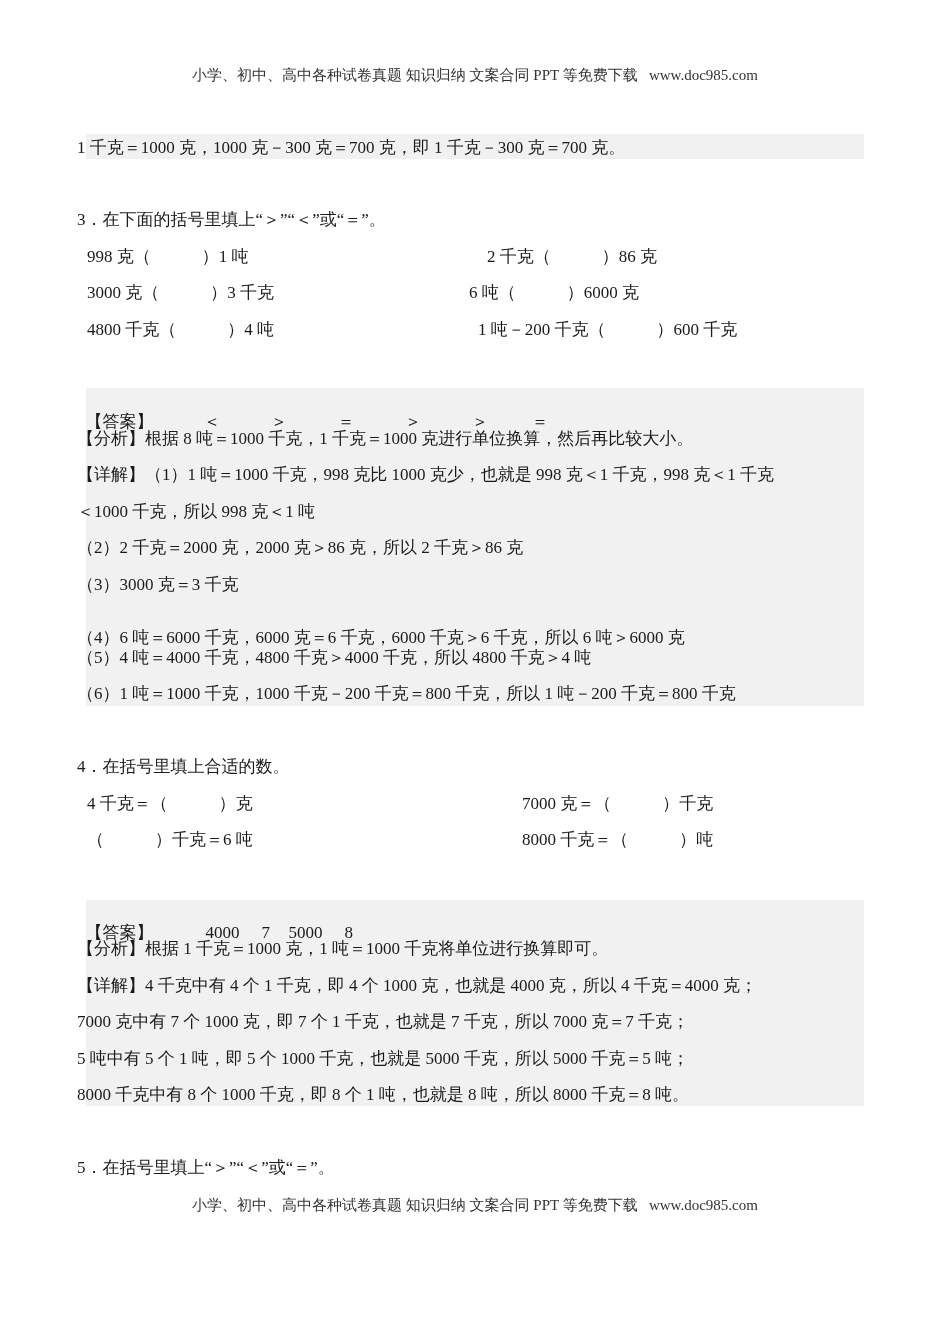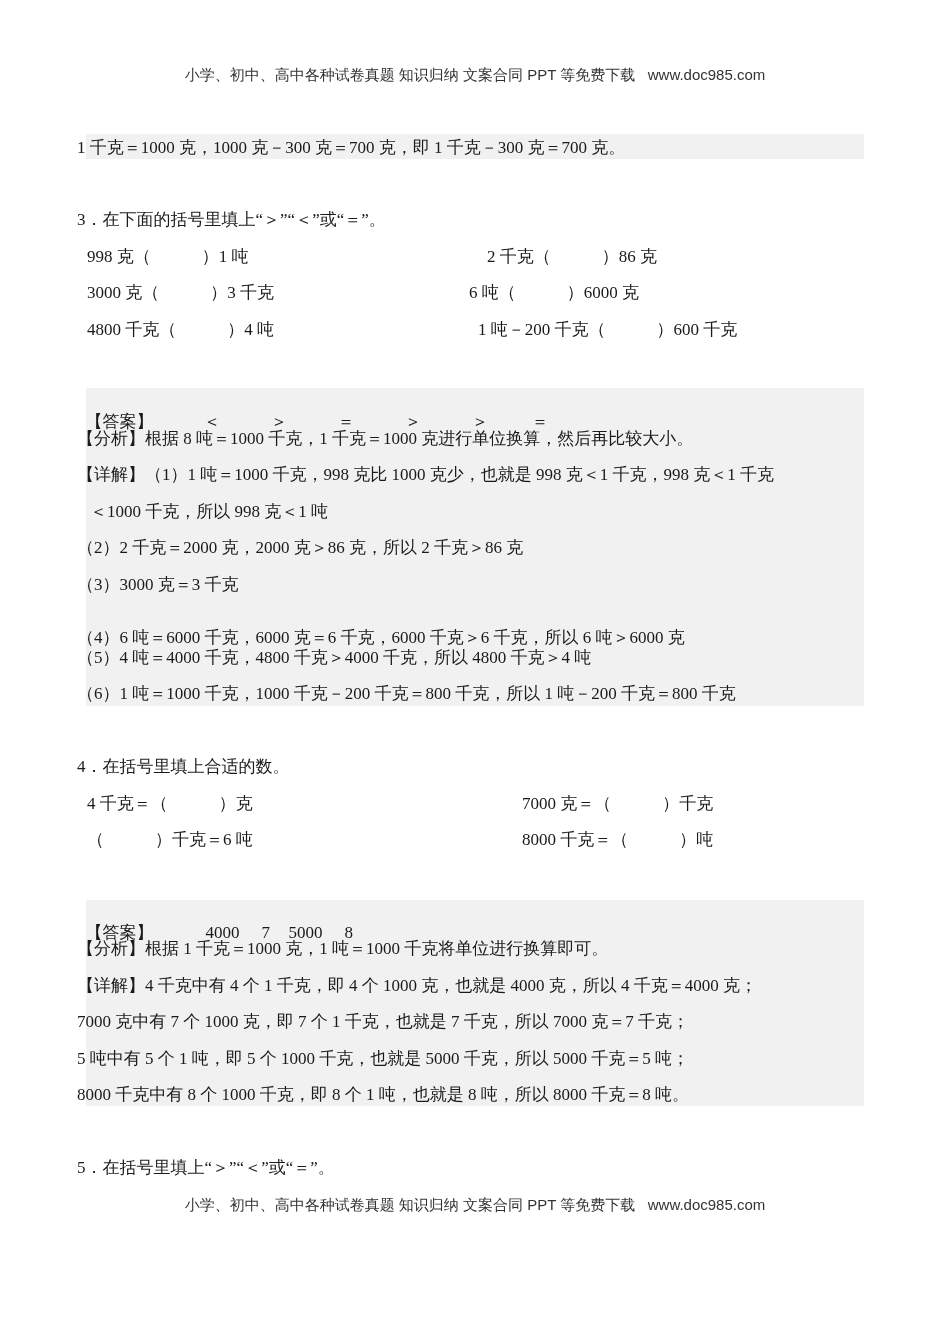--- a/index.html
+++ b/index.html
@@ -3,21 +3,21 @@
 <meta charset="utf-8">
 <style>
   html, body { margin: 0; padding: 0; background: #ffffff; }
   body {
     width: 950px; height: 1344px; position: relative; overflow: hidden;
     font-family: "Liberation Serif", "DejaVu Serif", serif;
     color: #1a1a1a;
   }
   .header, .footer {
     position: absolute; left: 0; width: 950px; text-align: center;
-    font-family: Liberation Sans, sans-serif;
+    font-family: Liberation Serif, serif;
     font-size: 15px; color: #333;
     white-space: pre;
   }
   .header { top: 66px; }
   .footer { top: 1196px; }
   .line {
     position: absolute; left: 77px; font-size: 17px; line-height: 20px;
     white-space: pre;
   }
   .box {
@@ -41,21 +41,21 @@
 <div class="col" style="left:429px;top:283px;margin-left:40px;">6 吨（            ）6000 克</div>
 <div class="col" style="left:87px;top:320px;">4800 千克（            ）4 吨</div>
 <div class="col" style="left:478px;top:320px;">1 吨－200 千克（            ）600 千克</div>
 
 <div class="box" style="top:388px;height:318px;"></div>
 <div class="line answers" style="top:392px;">
   <span>【答案】</span><span style="width:50px"></span><span style="width:67px">＜</span><span style="width:67px">＞</span><span style="width:67px">＝</span><span style="width:67px">＞</span><span style="width:60px">＞</span><span>＝</span>
 </div>
 <div class="line" style="top:429px;">【分析】根据 8 吨＝1000 千克，1 千克＝1000 克进行单位换算，然后再比较大小。</div>
 <div class="line" style="top:465px;">【详解】（1）1 吨＝1000 千克，998 克比 1000 克少，也就是 998 克＜1 千克，998 克＜1 千克</div>
-<div class="line" style="top:502px;margin-left:13px;">＜1000 千克，所以 998 克＜1 吨</div>
+<div class="line" style="top:502px;">＜1000 千克，所以 998 克＜1 吨</div>
 <div class="line" style="top:538px;">（2）2 千克＝2000 克，2000 克＞86 克，所以 2 千克＞86 克</div>
 <div class="line" style="top:575px;">（3）3000 克＝3 千克</div>
 <div class="line" style="top:611px;margin-top:17px;">（4）6 吨＝6000 千克，6000 克＝6 千克，6000 千克＞6 千克，所以 6 吨＞6000 克</div>
 <div class="line" style="top:648px;">（5）4 吨＝4000 千克，4800 千克＞4000 千克，所以 4800 千克＞4 吨</div>
 <div class="line" style="top:684px;">（6）1 吨＝1000 千克，1000 千克－200 千克＝800 千克，所以 1 吨－200 千克＝800 千克</div>
 
 <div class="line" style="top:757px;">4．在括号里填上合适的数。</div>
 <div class="col" style="left:87px;top:794px;">4 千克＝（            ）克</div>
 <div class="col" style="left:522px;top:794px;">7000 克＝（            ）千克</div>
 <div class="col" style="left:87px;top:830px;">（            ）千克＝6 吨</div>

